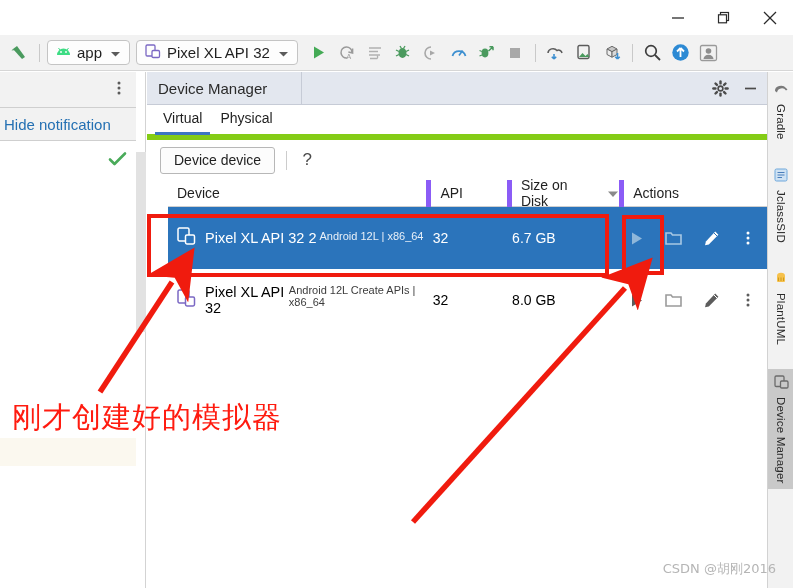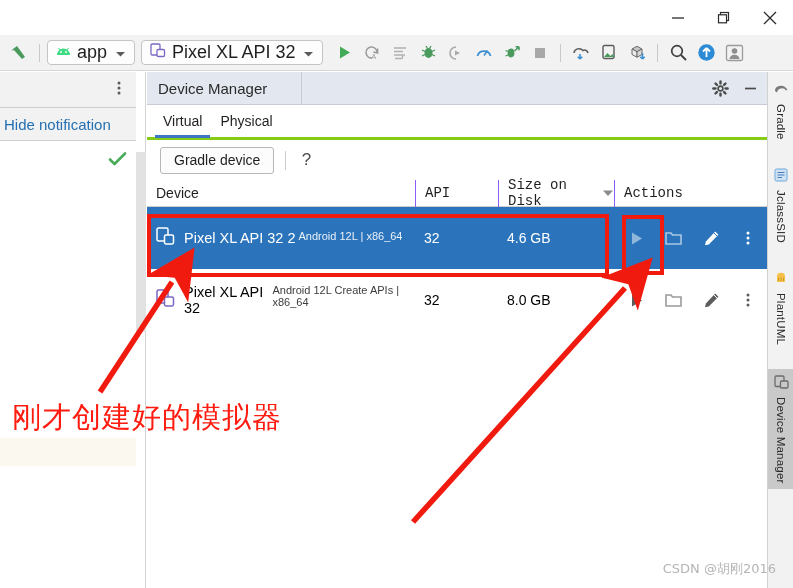--- a/index.html
+++ b/index.html
@@ -47,21 +47,21 @@
   }
   .combo {
     height: 25px;
     background: #fdfdfd;
     border: 1px solid #c4c4c4;
     border-radius: 4px;
     display: flex; align-items: center;
     padding: 0 8px;
     gap: 6px;
     flex: 0 0 auto;
-    font-size: 18px; color: #1f1f1f;
+    font-size: 15px; color: #1f1f1f;
   }
   .combo .caret { margin-left: 2px; }
 
   
   .leftpanel {
     position: absolute; left: 0; top: 72px; width: 136px; height: 516px;
     background: #ffffff;
   }
   .left-head {
     height: 36px; width: 136px;
@@ -120,21 +120,21 @@
   }
   .dm-header-actions {
     position: absolute; right: 6px; top: 0; height: 33px;
     display: flex; align-items: center; gap: 8px;
   }
   .dm-hdr-btn { width: 22px; height: 22px; display:flex; align-items:center; justify-content:center; }
 
   .dm-tabs {
     height: 35px; width: 620px;
     background: #ffffff;
-    border-bottom: 3px solid #84cc16;
+    border-bottom: 6px solid #84cc16;
     display: flex; align-items: flex-end;
     padding-left: 8px;
     gap: 2px;
   }
   .dm-tab {
     font-size: 14px; color: #1f1f1f;
     padding: 0 8px 8px 8px;
     position: relative;
     cursor: pointer;
   }
@@ -154,29 +154,29 @@
     font-size: 14px; color: #1f1f1f;
     display: flex; align-items: center; cursor: pointer;
   }
   .ab-sep { width: 1px; height: 19px; background: #cccccc; margin: 0 11px; }
   .help-q {
     font-size: 17px; color: #4b4b4b; cursor: pointer;
     width: 18px; text-align: center;
   }
 
   
-  .tbl { width: 620px; }
+  .tbl { width: 620px; padding-left: 21px; }
   .tbl-head {
     height: 27px; display: flex; align-items: center;
     border-bottom: 1px solid #cfcfcf;
     font-size: 14px; color: #1f1f1f;
     background: #ffffff;
   }
   .th { height: 27px; display: flex; align-items: center; padding-left: 9px; }
-  .th.sep { border-left: 1px solid #8b5cf6; font-family: Liberation Mono, monospace; }
+  .th.sep { border-left: 5px solid #8b5cf6; }
   .th-device  { width: 268px; }
   .th-api     { width:  83px; }
   .th-size    { width: 116px; gap: 12px; }
   .th-actions { width: 153px; }
 
   .row {
     height: 62px; display: flex; align-items: center;
     background: #ffffff;
   }
   .row.selected { background: #2b74bb; color: #ffffff; }
@@ -467,21 +467,21 @@
       <div class="dm-tab active">
         <span>Virtual</span>
       </div>
       <div class="dm-tab">
         <span>Physical</span>
       </div>
     </div>
 
     <div class="dm-actionbar">
       <div class="create-btn">
-        <span>Gradle device</span>
+        <span>Device device</span>
       </div>
       <div class="ab-sep"></div>
       <div class="help-q">?</div>
     </div>
 
     <div class="tbl">
 
       <div class="tbl-head">
         <div class="th th-device">
           <span>Device</span>
@@ -509,21 +509,21 @@
               <rect x="1" y="1" width="11" height="13" rx="1.4" fill="none" stroke="#ffffff" stroke-width="1.5"></rect>
               <rect x="8.5" y="8" width="9" height="9" rx="1.4" fill="#2b74bb" stroke="#ffffff" stroke-width="1.5"></rect>
             </svg>
           </span>
           <span class="dev-texts">
             <span class="dev-name">Pixel XL API 32 2</span>
             <span class="dev-sub">Android 12L | x86_64</span>
           </span>
         </div>
         <div class="cell c-api">32</div>
-        <div class="cell c-size">4.6 GB</div>
+        <div class="cell c-size">6.7 GB</div>
         <div class="cell c-actions">
           <span class="act">
             <svg width="15" height="15" viewBox="0 0 15 15">
                 <path d="M3 1.5 L13 7.5 L3 13.5 Z" fill="#8fb7da"></path>
               </svg>
           </span>
           <span class="act">
             <svg width="17" height="15" viewBox="0 0 17 15">
               <path d="M1 4 L1 13 L16 13 L16 4 L7.5 4 L6 2 L1 2 Z" fill="none" stroke="#a8c8e4" stroke-width="1.6"></path>
             </svg>

